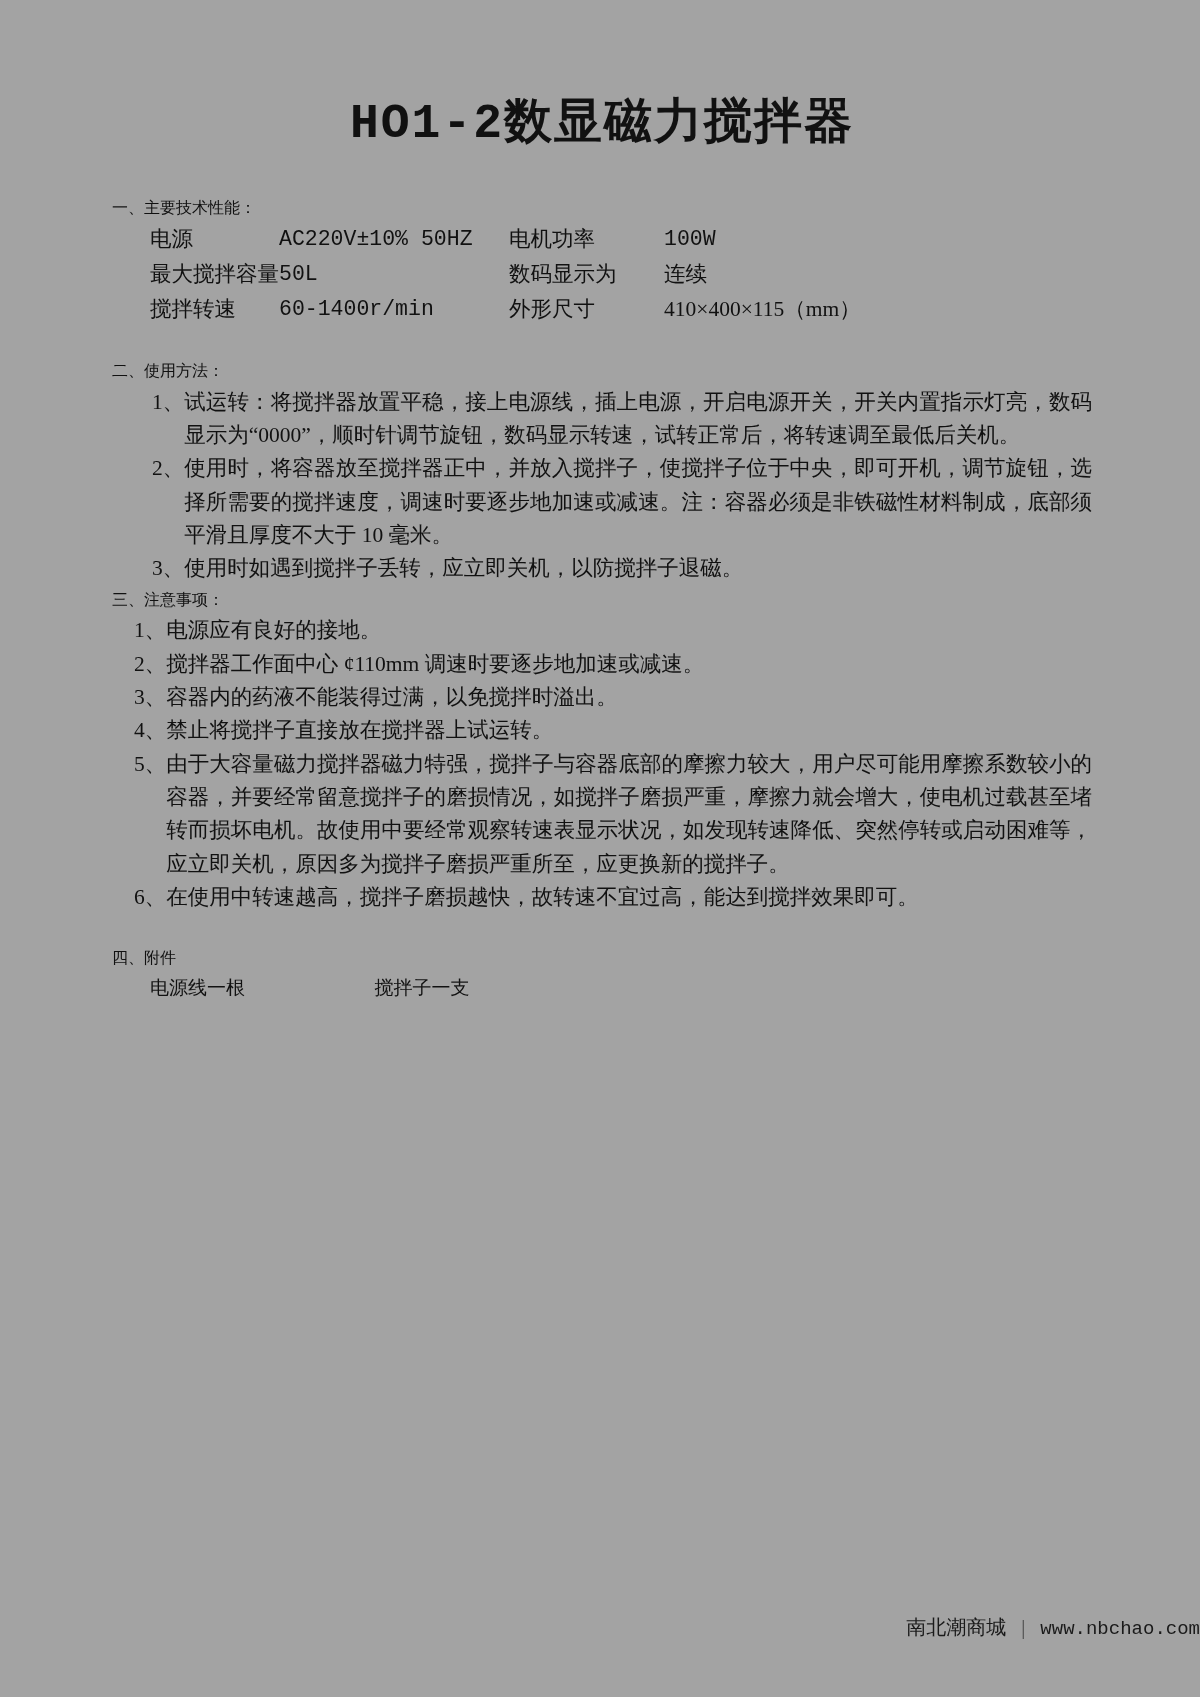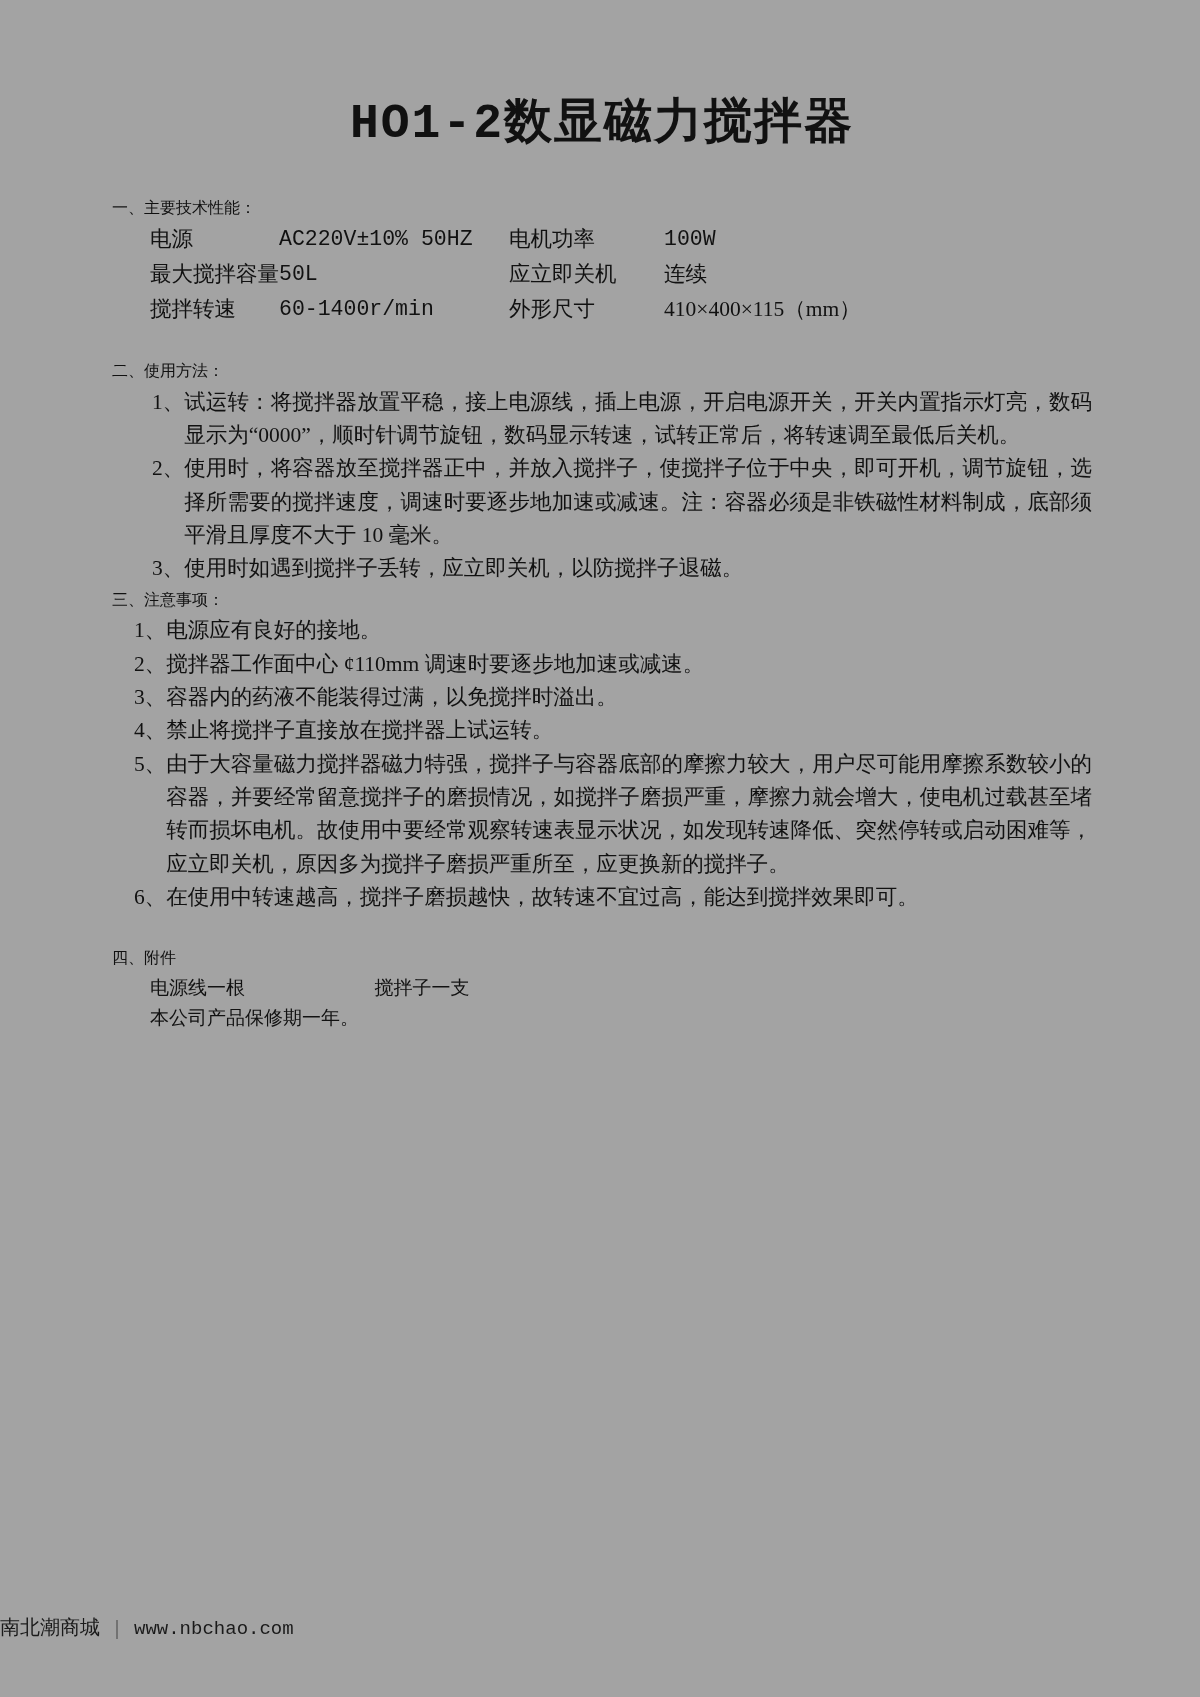--- a/index.html
+++ b/index.html
@@ -93,21 +93,21 @@
   }
   .attach-line .sp {
     display: inline-block;
     width: 120px;
   }
   .footer {
     position: absolute;
     left: 0;
     right: 0;
     bottom: 56px;
-    text-align: left;
+    text-align: right;
     font-size: 20px;
     color: #1a1a1a;
   }
   .footer .sep {
     display: inline-block;
     padding: 0 10px;
     color: #444;
   }
   .footer .url {
     font-family: "Liberation Mono", monospace;
@@ -130,21 +130,21 @@
       <tbody>
         <tr>
           <td class="col-a">电源</td>
           <td class="col-b mono">AC220V±10%    50HZ</td>
           <td class="col-c">电机功率</td>
           <td class="col-d mono">100W</td>
         </tr>
         <tr>
           <td class="col-a">最大搅拌容量</td>
           <td class="col-b mono">50L</td>
-          <td class="col-c">应立即关机</td>
+          <td class="col-c">数码显示为</td>
           <td class="col-d">连续</td>
         </tr>
         <tr>
           <td class="col-a">搅拌转速</td>
           <td class="col-b mono">60-1400r/min</td>
           <td class="col-c">外形尺寸</td>
           <td class="col-d">410×400×115（mm）</td>
         </tr>
       </tbody>
     </table>
@@ -199,21 +199,20 @@
 
     <div class="gap-md"></div>
 
     <div class="section-head">四、附件</div>
 
     <div class="attach-line">
       <span>电源线一根</span>
       <span class="sp"></span>
       <span>搅拌子一支</span>
     </div>
-    <div class="attach-line">本公司产品保修期一年。</div>
 
   </div>
 
   <div class="footer">
     <span>南北潮商城</span>
     <span class="sep">|</span>
     <span class="url">www.nbchao.com</span>
   </div>
 
 </div>

